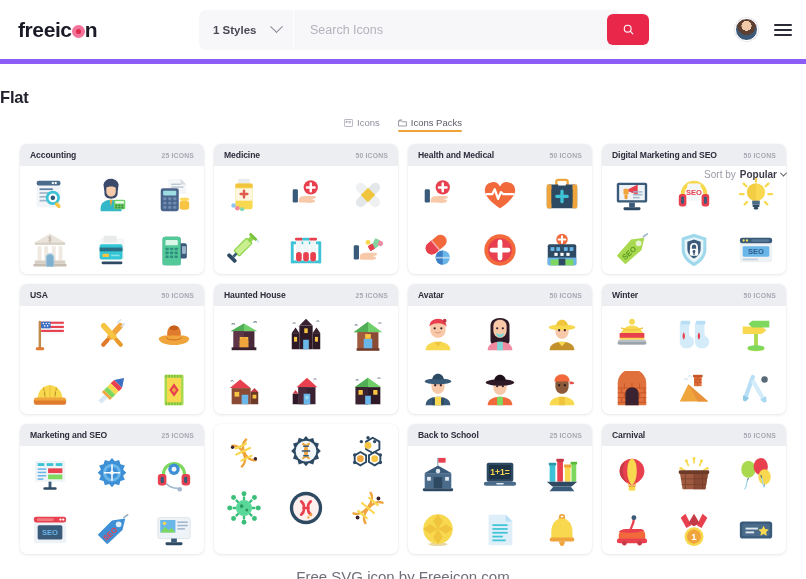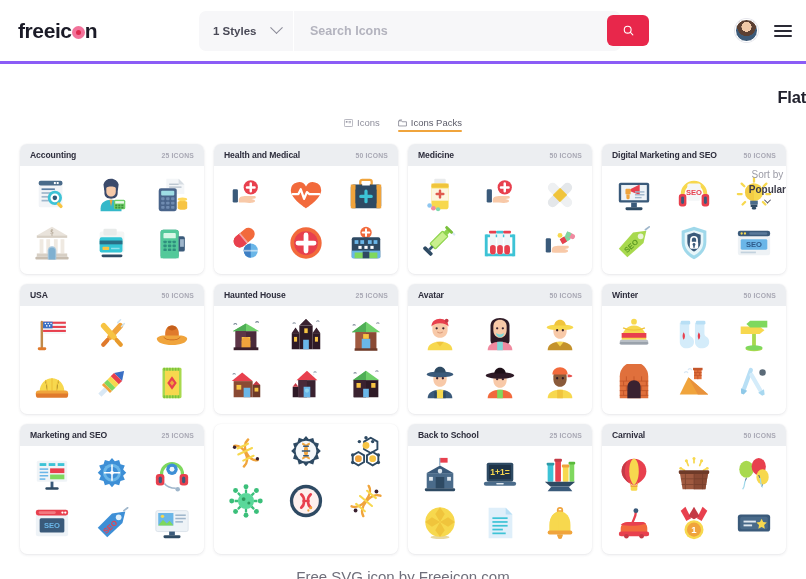--- a/index.html
+++ b/index.html
@@ -11,21 +11,21 @@
     overflow: hidden;
   }
 
   
   .header {
     height: 64px;
     background: #ffffff;
     display: flex;
     align-items: center;
     padding: 0 18px;
-    border-bottom: 3px solid #8b5cf6;
+    border-bottom: 5px solid #8b5cf6;
     position: relative;
   }
   .logo {
     font-size: 21px;
     font-weight: 700;
     letter-spacing: -0.4px;
     color: #1b1b27;
     display: flex;
     align-items: baseline;
     white-space: nowrap;
@@ -80,21 +80,20 @@
   .sep { width: 1px; height: 40px; background: #ffffff; }
   .search-input {
     flex: 1;
     border: none;
     outline: none;
     background: transparent;
     font-family: "Liberation Sans", sans-serif;
     font-size: 12.5px;
     color: #3c3c48;
     padding: 0 16px;
-    font-weight: bold;
   }
   .search-input::placeholder { color: #b3b3be; }
 
   .search-btn {
     position: absolute;
     left: 607px;
     width: 42px; height: 31px;
     background: #e8274b;
     border: none;
     border-radius: 6px;
@@ -119,21 +118,21 @@
     box-shadow: 0 0 0 1px #e6e6ec;
     cursor: pointer;
   }
   .hamburger { width: 18px; cursor: pointer; display: flex; flex-direction: column; gap: 3px; }
   .hamburger span { display: block; height: 2px; background: #2a2a35; border-radius: 1px; }
 
   
   .body-wrap { background: #ffffff; height: 515px; position: relative; }
 
   .page-title {
-    text-align: right;
+    text-align: left;
     font-size: 16.5px;
     font-weight: 700;
     color: #22222e;
     padding-top: 24px;
     letter-spacing: -0.2px;
   }
   .tabs {
     display: flex;
     justify-content: center;
     gap: 18px;
@@ -163,21 +162,20 @@
   .sortby {
     position: absolute;
     right: 20px;
     top: 105px;
     font-size: 10px;
     color: #9b9ba6;
     display: flex;
     align-items: center;
     gap: 4px;
     cursor: pointer;
-    flex-direction: column;
   }
   .sortby b { color: #3d3d4a; font-weight: 700; }
   .sortby .caret {
     width: 5px; height: 5px;
     border-right: 1.3px solid #4a4a57;
     border-bottom: 1.3px solid #4a4a57;
     transform: rotate(45deg) translate(-1px,-1px);
   }
 
   
@@ -203,21 +201,21 @@
     justify-content: space-between;
     padding: 0 10px;
   }
   .card-title { font-size: 8.6px; font-weight: 700; color: #2d2d3c; letter-spacing: -0.1px; }
   .card-count { font-size: 6.8px; font-weight: 600; color: #a8a8b4; letter-spacing: 0.2px; }
   .card-body {
     padding: 7px 4px 9px 4px;
     display: grid;
     grid-template-columns: repeat(3, 1fr);
     grid-template-rows: repeat(2, 1fr);
-    gap: 4px;
+    gap: 11px;
     justify-items: center;
     align-items: center;
     height: 108px;
   }
   .icon-cell {
     width: 46px; height: 44px;
     display: flex;
     align-items: center;
     justify-content: center;
   }
@@ -414,20 +412,111 @@
                 <rect x="20.6" y="25.7" width="3.4" height="2.8" rx="0.7"></rect>
               </g>
               <path d="M27 13h4.5a2 2 0 012 2v12a2 2 0 01-2 2H27z" fill="#3a5a7a"></path>
               <rect x="28.5" y="16" width="4" height="8" fill="#9fb6cb"></rect>
             </svg>
           </div>
         </div>
       </div>
       <div class="card">
         <div class="card-head">
+          <span class="card-title">Medicine</span>
+          <span class="card-count">50 ICONS</span>
+        </div>
+        <div class="card-body">
+          <div class="icon-cell">
+            <svg viewBox="0 0 40 40">
+              <rect x="14" y="3" width="12" height="5" rx="1" fill="#e9ebec"></rect>
+              <rect x="11" y="8" width="18" height="27" rx="3" fill="#f7d84e"></rect>
+              <rect x="11" y="13" width="18" height="13" fill="#fdf6e0"></rect>
+              <path d="M20 15.5v7M16.5 19h7" stroke="#e05a4e" stroke-width="2.6" stroke-linecap="round"></path>
+              <rect x="11" y="8" width="18" height="4" fill="#f0c43c"></rect>
+              <circle cx="9" cy="31" r="2.4" fill="#8ec6f0"></circle>
+              <circle cx="13" cy="34" r="2.4" fill="#f08aa0"></circle>
+              <circle cx="18" cy="35" r="2.2" fill="#7fd8b0"></circle>
+            </svg>
+          </div>
+          <div class="icon-cell">
+            <svg viewBox="0 0 40 40">
+              <circle cx="25" cy="12" r="7.5" fill="#e8404e"></circle>
+              <path d="M25 8v8M21 12h8" stroke="#fff" stroke-width="2.6" stroke-linecap="round"></path>
+              <rect x="6" y="14" width="5.5" height="14" rx="1.4" fill="#3a5a7a"></rect>
+              <path d="M13 28c-1 0-1-5 1-6 2.5-1.2 6-1 8.5-1h6.5c1.5 0 2 2.4 0 2.8-2 .4-4 .5-5.5.5 2.5 0 6 .4 6 2s-3.5 2-6 2c-2 0-7 0-10.5-.3z" fill="#f8c9a8"></path>
+            </svg>
+          </div>
+          <div class="icon-cell">
+            <svg viewBox="0 0 40 40">
+              <g transform="rotate(45 20 20)">
+                <rect x="4" y="15" width="32" height="10" rx="5" fill="#eef0f2"></rect>
+                <rect x="14.5" y="15" width="11" height="10" fill="#f7d84e"></rect>
+              </g>
+              <g transform="rotate(-45 20 20)">
+                <rect x="4" y="15" width="32" height="10" rx="5" fill="#e4e7ea"></rect>
+                <rect x="14.5" y="15" width="11" height="10" fill="#f0c43c"></rect>
+              </g>
+            </svg>
+          </div>
+          <div class="icon-cell">
+            <svg viewBox="0 0 40 40">
+              <path d="M29 5l6 6" stroke="#d9e8f5" stroke-width="2.4" stroke-linecap="round"></path>
+              <g transform="rotate(45 20 20)">
+                <rect x="13" y="9" width="8" height="19" rx="1.2" fill="#c9ef8e"></rect>
+                <rect x="13" y="9" width="8" height="19" rx="1.2" fill="none" stroke="#8fd44e" stroke-width="1.3"></rect>
+                <rect x="14.6" y="4" width="4.8" height="6" fill="#8fd44e"></rect>
+                <rect x="12" y="2" width="10" height="3" rx="1" fill="#7bc13c"></rect>
+                <rect x="15.6" y="28" width="2.8" height="5" fill="#3a5a7a"></rect>
+                <rect x="11" y="33" width="12" height="4" rx="1.6" fill="#2e4a63"></rect>
+              </g>
+            </svg>
+          </div>
+          <div class="icon-cell">
+            <svg viewBox="0 0 40 40">
+              <rect x="5" y="11" width="30" height="3" rx="1" fill="#3dc3d6"></rect>
+              <rect x="5" y="31" width="30" height="3" rx="1" fill="#3dc3d6"></rect>
+              <rect x="4" y="11" width="3" height="23" fill="#3dc3d6"></rect>
+              <rect x="33" y="11" width="3" height="23" fill="#3dc3d6"></rect>
+              <g>
+                <rect x="9.5" y="8" width="6" height="24" rx="3" fill="#eef6f8"></rect>
+                <rect x="9.5" y="22" width="6" height="10" rx="3" fill="#e8404e"></rect>
+                <rect x="8.5" y="7" width="8" height="3" rx="1" fill="#e8404e"></rect>
+              </g>
+              <g>
+                <rect x="17" y="8" width="6" height="24" rx="3" fill="#eef6f8"></rect>
+                <rect x="17" y="22" width="6" height="10" rx="3" fill="#e8404e"></rect>
+                <rect x="16" y="7" width="8" height="3" rx="1" fill="#3dc3d6"></rect>
+              </g>
+              <g>
+                <rect x="24.5" y="8" width="6" height="24" rx="3" fill="#eef6f8"></rect>
+                <rect x="24.5" y="22" width="6" height="10" rx="3" fill="#e8404e"></rect>
+                <rect x="23.5" y="7" width="8" height="3" rx="1" fill="#e8404e"></rect>
+              </g>
+            </svg>
+          </div>
+          <div class="icon-cell">
+            <svg viewBox="0 0 40 40">
+              <rect x="5" y="15" width="5.5" height="15" rx="1.4" fill="#3a5a7a"></rect>
+              <path d="M12 30c-1 0-1-5 1-6 2.5-1.2 6-1 8.5-1h6.5c1.5 0 2 2.4 0 2.8-2 .4-4 .5-5.5.5 2.5 0 6 .4 6 2s-3.5 2-6 2c-2 0-7 0-10.5-.3z" fill="#f8c9a8"></path>
+              <g transform="rotate(-30 26 17)">
+                <rect x="21" y="13" width="11" height="6" rx="3" fill="#7fd8a0"></rect>
+                <rect x="21" y="13" width="5.5" height="6" rx="3 0 0 3" fill="#e8404e"></rect>
+              </g>
+              <g transform="rotate(25 30 12)">
+                <rect x="26" y="9" width="10" height="5.4" rx="2.7" fill="#f08aa0"></rect>
+                <rect x="26" y="9" width="5" height="5.4" fill="#7fd8a0"></rect>
+              </g>
+              <circle cx="20" cy="12" r="2.6" fill="#f7d84e"></circle>
+            </svg>
+          </div>
+        </div>
+      </div>
+      <div class="card">
+        <div class="card-head">
           <span class="card-title">Health and Medical</span>
           <span class="card-count">50 ICONS</span>
         </div>
         <div class="card-body">
           <div class="icon-cell">
             <svg viewBox="0 0 40 40">
               <circle cx="25" cy="12" r="7.5" fill="#e8404e"></circle>
               <path d="M25 8v8M21 12h8" stroke="#fff" stroke-width="2.6" stroke-linecap="round"></path>
               <rect x="6" y="14" width="5.5" height="14" rx="1.4" fill="#3a5a7a"></rect>
               <path d="M13 28c-1 0-1-5 1-6 2.5-1.2 6-1 8.5-1h6.5c1.5 0 2 2.4 0 2.8-2 .4-4 .5-5.5.5 2.5 0 6 .4 6 2s-3.5 2-6 2c-2 0-7 0-10.5-.3z" fill="#f8c9a8"></path>
@@ -481,111 +570,20 @@
                 <rect x="14" y="17" width="4" height="4"></rect>
                 <rect x="22" y="17" width="4" height="4"></rect>
                 <rect x="28" y="17" width="4" height="4"></rect>
               </g>
               <g fill="#fff">
                 <rect x="12" y="23" width="3.4" height="3.2"></rect>
                 <rect x="18.3" y="23" width="3.4" height="3.2"></rect>
                 <rect x="24.6" y="23" width="3.4" height="3.2"></rect>
               </g>
               <rect x="16.5" y="29" width="7" height="7" fill="#2e4a63"></rect>
-            </svg>
-          </div>
-        </div>
-      </div>
-      <div class="card">
-        <div class="card-head">
-          <span class="card-title">Medicine</span>
-          <span class="card-count">50 ICONS</span>
-        </div>
-        <div class="card-body">
-          <div class="icon-cell">
-            <svg viewBox="0 0 40 40">
-              <rect x="14" y="3" width="12" height="5" rx="1" fill="#e9ebec"></rect>
-              <rect x="11" y="8" width="18" height="27" rx="3" fill="#f7d84e"></rect>
-              <rect x="11" y="13" width="18" height="13" fill="#fdf6e0"></rect>
-              <path d="M20 15.5v7M16.5 19h7" stroke="#e05a4e" stroke-width="2.6" stroke-linecap="round"></path>
-              <rect x="11" y="8" width="18" height="4" fill="#f0c43c"></rect>
-              <circle cx="9" cy="31" r="2.4" fill="#8ec6f0"></circle>
-              <circle cx="13" cy="34" r="2.4" fill="#f08aa0"></circle>
-              <circle cx="18" cy="35" r="2.2" fill="#7fd8b0"></circle>
-            </svg>
-          </div>
-          <div class="icon-cell">
-            <svg viewBox="0 0 40 40">
-              <circle cx="25" cy="12" r="7.5" fill="#e8404e"></circle>
-              <path d="M25 8v8M21 12h8" stroke="#fff" stroke-width="2.6" stroke-linecap="round"></path>
-              <rect x="6" y="14" width="5.5" height="14" rx="1.4" fill="#3a5a7a"></rect>
-              <path d="M13 28c-1 0-1-5 1-6 2.5-1.2 6-1 8.5-1h6.5c1.5 0 2 2.4 0 2.8-2 .4-4 .5-5.5.5 2.5 0 6 .4 6 2s-3.5 2-6 2c-2 0-7 0-10.5-.3z" fill="#f8c9a8"></path>
-            </svg>
-          </div>
-          <div class="icon-cell">
-            <svg viewBox="0 0 40 40">
-              <g transform="rotate(45 20 20)">
-                <rect x="4" y="15" width="32" height="10" rx="5" fill="#eef0f2"></rect>
-                <rect x="14.5" y="15" width="11" height="10" fill="#f7d84e"></rect>
-              </g>
-              <g transform="rotate(-45 20 20)">
-                <rect x="4" y="15" width="32" height="10" rx="5" fill="#e4e7ea"></rect>
-                <rect x="14.5" y="15" width="11" height="10" fill="#f0c43c"></rect>
-              </g>
-            </svg>
-          </div>
-          <div class="icon-cell">
-            <svg viewBox="0 0 40 40">
-              <path d="M29 5l6 6" stroke="#d9e8f5" stroke-width="2.4" stroke-linecap="round"></path>
-              <g transform="rotate(45 20 20)">
-                <rect x="13" y="9" width="8" height="19" rx="1.2" fill="#c9ef8e"></rect>
-                <rect x="13" y="9" width="8" height="19" rx="1.2" fill="none" stroke="#8fd44e" stroke-width="1.3"></rect>
-                <rect x="14.6" y="4" width="4.8" height="6" fill="#8fd44e"></rect>
-                <rect x="12" y="2" width="10" height="3" rx="1" fill="#7bc13c"></rect>
-                <rect x="15.6" y="28" width="2.8" height="5" fill="#3a5a7a"></rect>
-                <rect x="11" y="33" width="12" height="4" rx="1.6" fill="#2e4a63"></rect>
-              </g>
-            </svg>
-          </div>
-          <div class="icon-cell">
-            <svg viewBox="0 0 40 40">
-              <rect x="5" y="11" width="30" height="3" rx="1" fill="#3dc3d6"></rect>
-              <rect x="5" y="31" width="30" height="3" rx="1" fill="#3dc3d6"></rect>
-              <rect x="4" y="11" width="3" height="23" fill="#3dc3d6"></rect>
-              <rect x="33" y="11" width="3" height="23" fill="#3dc3d6"></rect>
-              <g>
-                <rect x="9.5" y="8" width="6" height="24" rx="3" fill="#eef6f8"></rect>
-                <rect x="9.5" y="22" width="6" height="10" rx="3" fill="#e8404e"></rect>
-                <rect x="8.5" y="7" width="8" height="3" rx="1" fill="#e8404e"></rect>
-              </g>
-              <g>
-                <rect x="17" y="8" width="6" height="24" rx="3" fill="#eef6f8"></rect>
-                <rect x="17" y="22" width="6" height="10" rx="3" fill="#e8404e"></rect>
-                <rect x="16" y="7" width="8" height="3" rx="1" fill="#3dc3d6"></rect>
-              </g>
-              <g>
-                <rect x="24.5" y="8" width="6" height="24" rx="3" fill="#eef6f8"></rect>
-                <rect x="24.5" y="22" width="6" height="10" rx="3" fill="#e8404e"></rect>
-                <rect x="23.5" y="7" width="8" height="3" rx="1" fill="#e8404e"></rect>
-              </g>
-            </svg>
-          </div>
-          <div class="icon-cell">
-            <svg viewBox="0 0 40 40">
-              <rect x="5" y="15" width="5.5" height="15" rx="1.4" fill="#3a5a7a"></rect>
-              <path d="M12 30c-1 0-1-5 1-6 2.5-1.2 6-1 8.5-1h6.5c1.5 0 2 2.4 0 2.8-2 .4-4 .5-5.5.5 2.5 0 6 .4 6 2s-3.5 2-6 2c-2 0-7 0-10.5-.3z" fill="#f8c9a8"></path>
-              <g transform="rotate(-30 26 17)">
-                <rect x="21" y="13" width="11" height="6" rx="3" fill="#7fd8a0"></rect>
-                <rect x="21" y="13" width="5.5" height="6" rx="3 0 0 3" fill="#e8404e"></rect>
-              </g>
-              <g transform="rotate(25 30 12)">
-                <rect x="26" y="9" width="10" height="5.4" rx="2.7" fill="#f08aa0"></rect>
-                <rect x="26" y="9" width="5" height="5.4" fill="#7fd8a0"></rect>
-              </g>
-              <circle cx="20" cy="12" r="2.6" fill="#f7d84e"></circle>
             </svg>
           </div>
         </div>
       </div>
       <div class="card">
         <div class="card-head">
           <span class="card-title">Digital Marketing and SEO</span>
           <span class="card-count">50 ICONS</span>
         </div>
         <div class="card-body">

